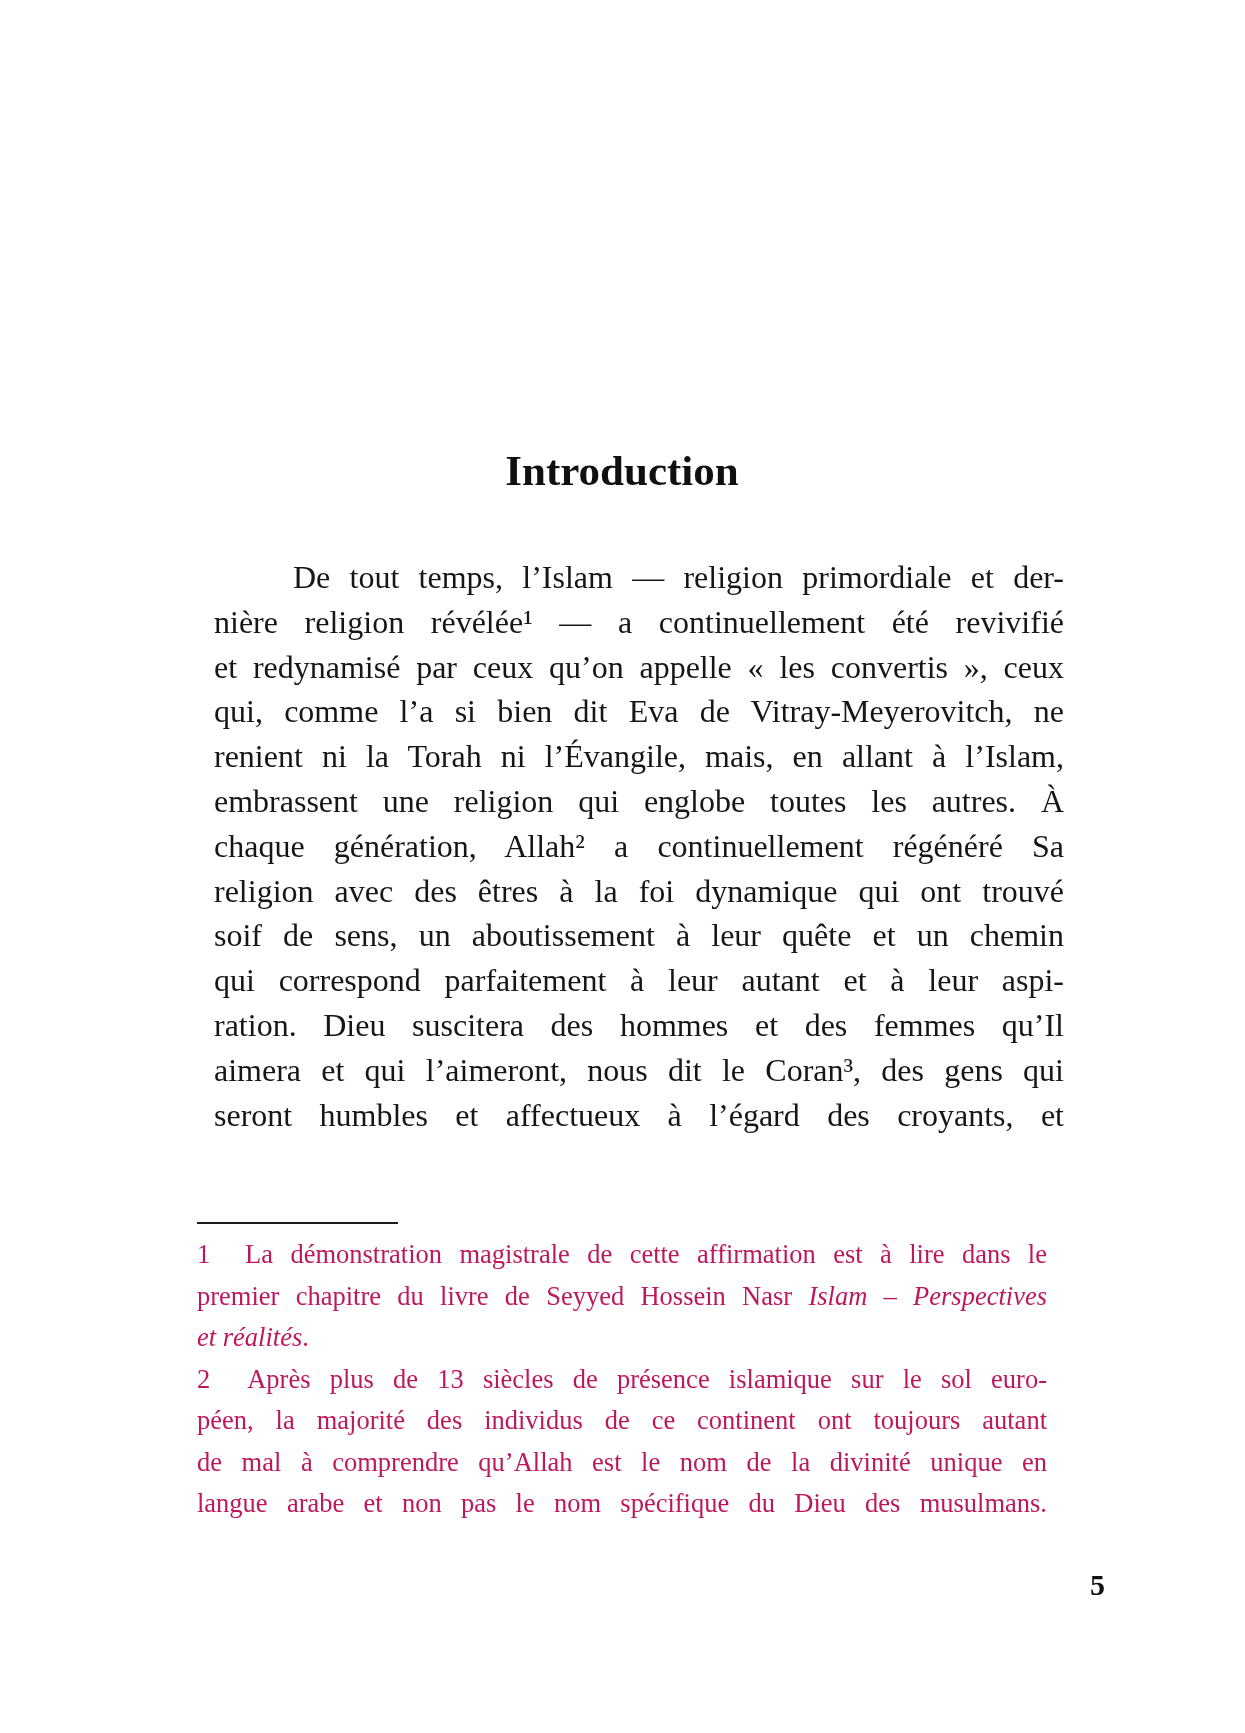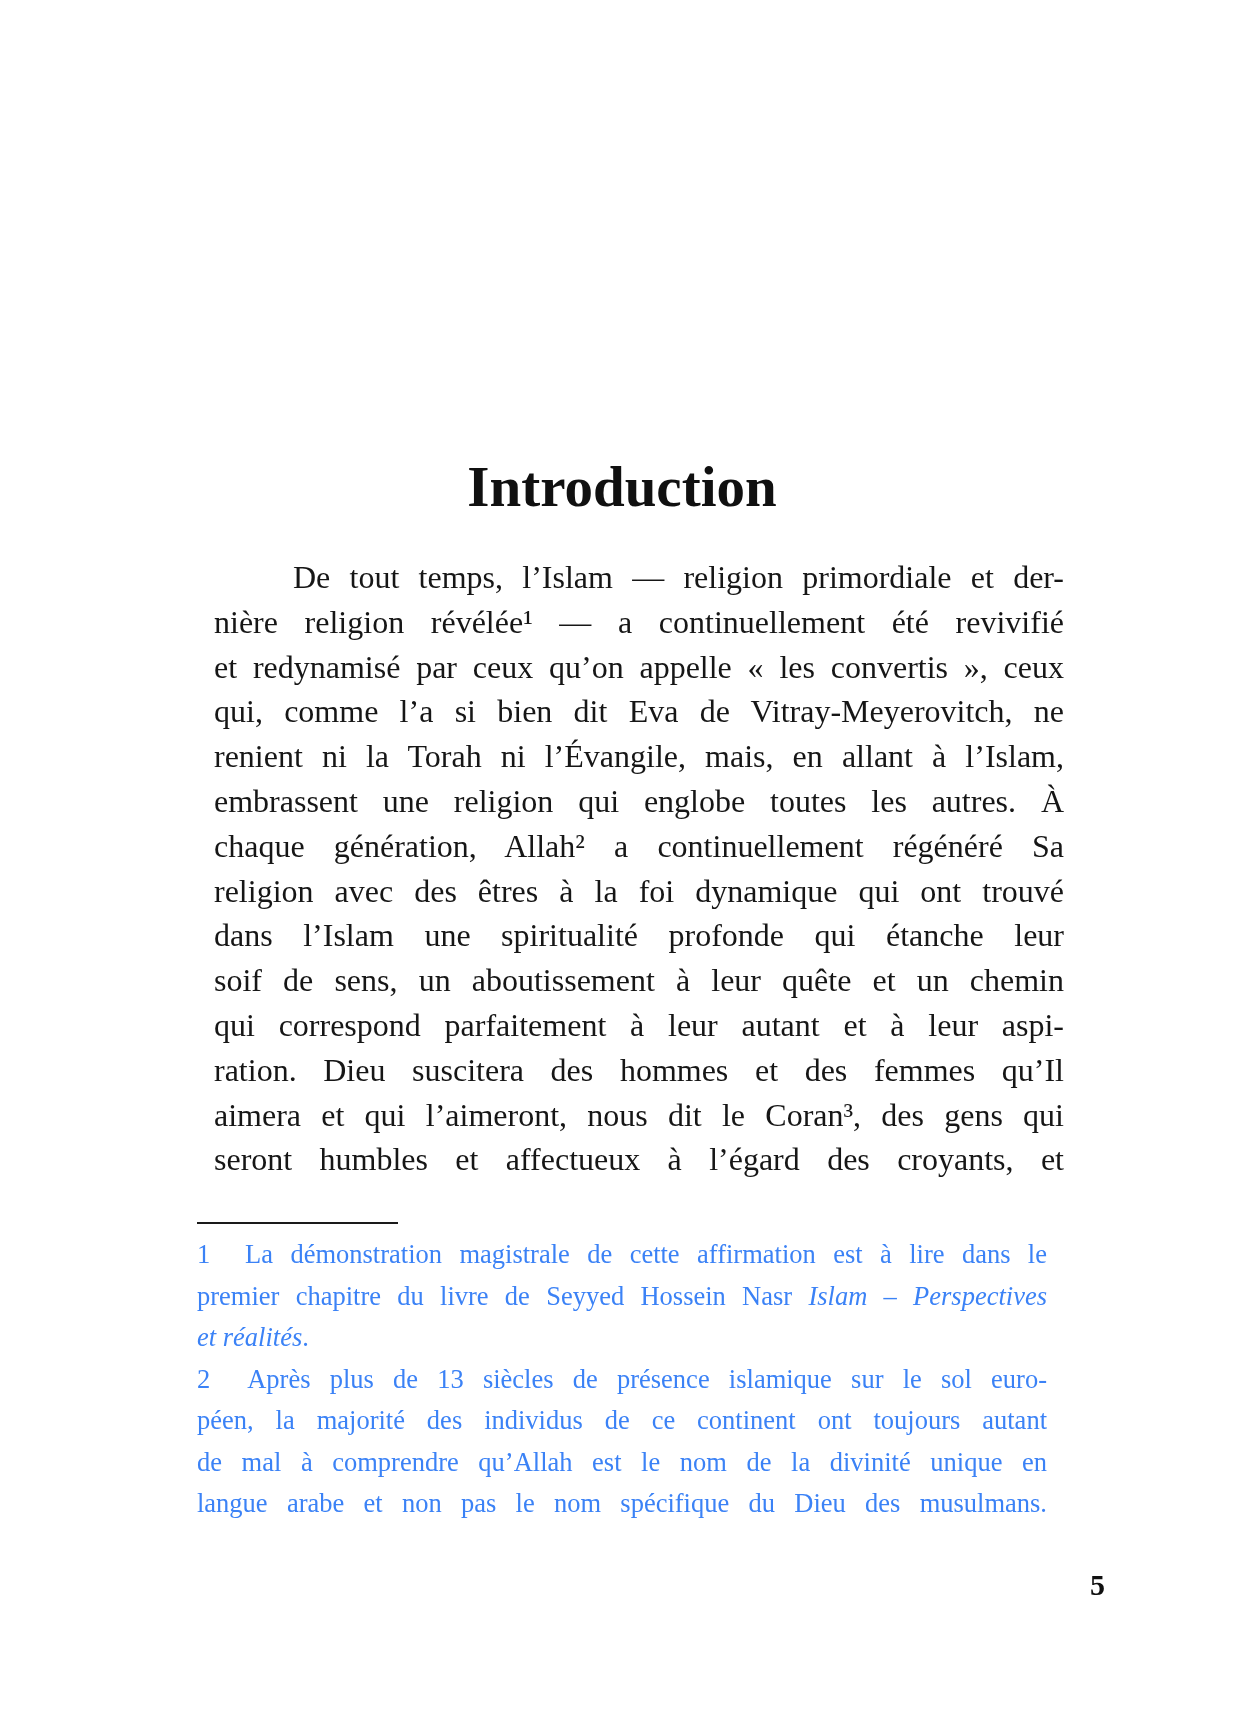--- a/index.html
+++ b/index.html
@@ -15,21 +15,21 @@
     color: #141414;
     font-family: "Liberation Serif", serif;
     overflow: hidden;
   }
   .chapter-title {
     position: absolute;
     left: 197px;
     top: 420px;
     width: 850px;
     text-align: center;
-    font-size: 57px;
+    font-size: 43px;
     font-weight: bold;
     line-height: 1;
     letter-spacing: 0px;
     color: #101010;
   }
   .body-text {
     position: absolute;
     left: 214px;
     top: 555px;
     width: 850px;
@@ -55,21 +55,21 @@
     height: 2px;
     background: #1a1a1a;
   }
   .footnotes {
     position: absolute;
     left: 197px;
     top: 1234px;
     width: 850px;
     font-size: 26.5px;
     line-height: 41.5px;
-    color: #3b82f6;
+    color: #be185d;
   }
   .fline {
     height: 41.5px;
     overflow: hidden;
   }
   .fline.just {
     text-align: justify;
     text-align-last: justify;
   }
   .fline.left {
@@ -100,21 +100,20 @@
 
   <div class="body-text">
     <div class="bline indent">De tout temps, l’Islam — religion primordiale et der-</div>
     <div class="bline">nière religion révélée¹ — a continuellement été revivifié</div>
     <div class="bline">et redynamisé par ceux qu’on appelle «&nbsp;les convertis&nbsp;», ceux</div>
     <div class="bline">qui, comme l’a si bien dit Eva de Vitray-Meyerovitch, ne</div>
     <div class="bline">renient ni la Torah ni l’Évangile, mais, en allant à l’Islam,</div>
     <div class="bline">embrassent une religion qui englobe toutes les autres. À</div>
     <div class="bline">chaque génération, Allah² a continuellement régénéré Sa</div>
     <div class="bline">religion avec des êtres à la foi dynamique qui ont trouvé</div>
-    <div class="bline">dans l’Islam une spiritualité profonde qui étanche leur</div>
     <div class="bline">soif de sens, un aboutissement à leur quête et un chemin</div>
     <div class="bline">qui correspond parfaitement à leur autant et à leur aspi-</div>
     <div class="bline">ration. Dieu suscitera des hommes et des femmes qu’Il</div>
     <div class="bline">aimera et qui l’aimeront, nous dit le Coran³, des gens qui</div>
     <div class="bline">seront humbles et affectueux à l’égard des croyants, et</div>
   </div>
 
   <div class="foot-rule"></div>
 
   <div class="footnotes">

